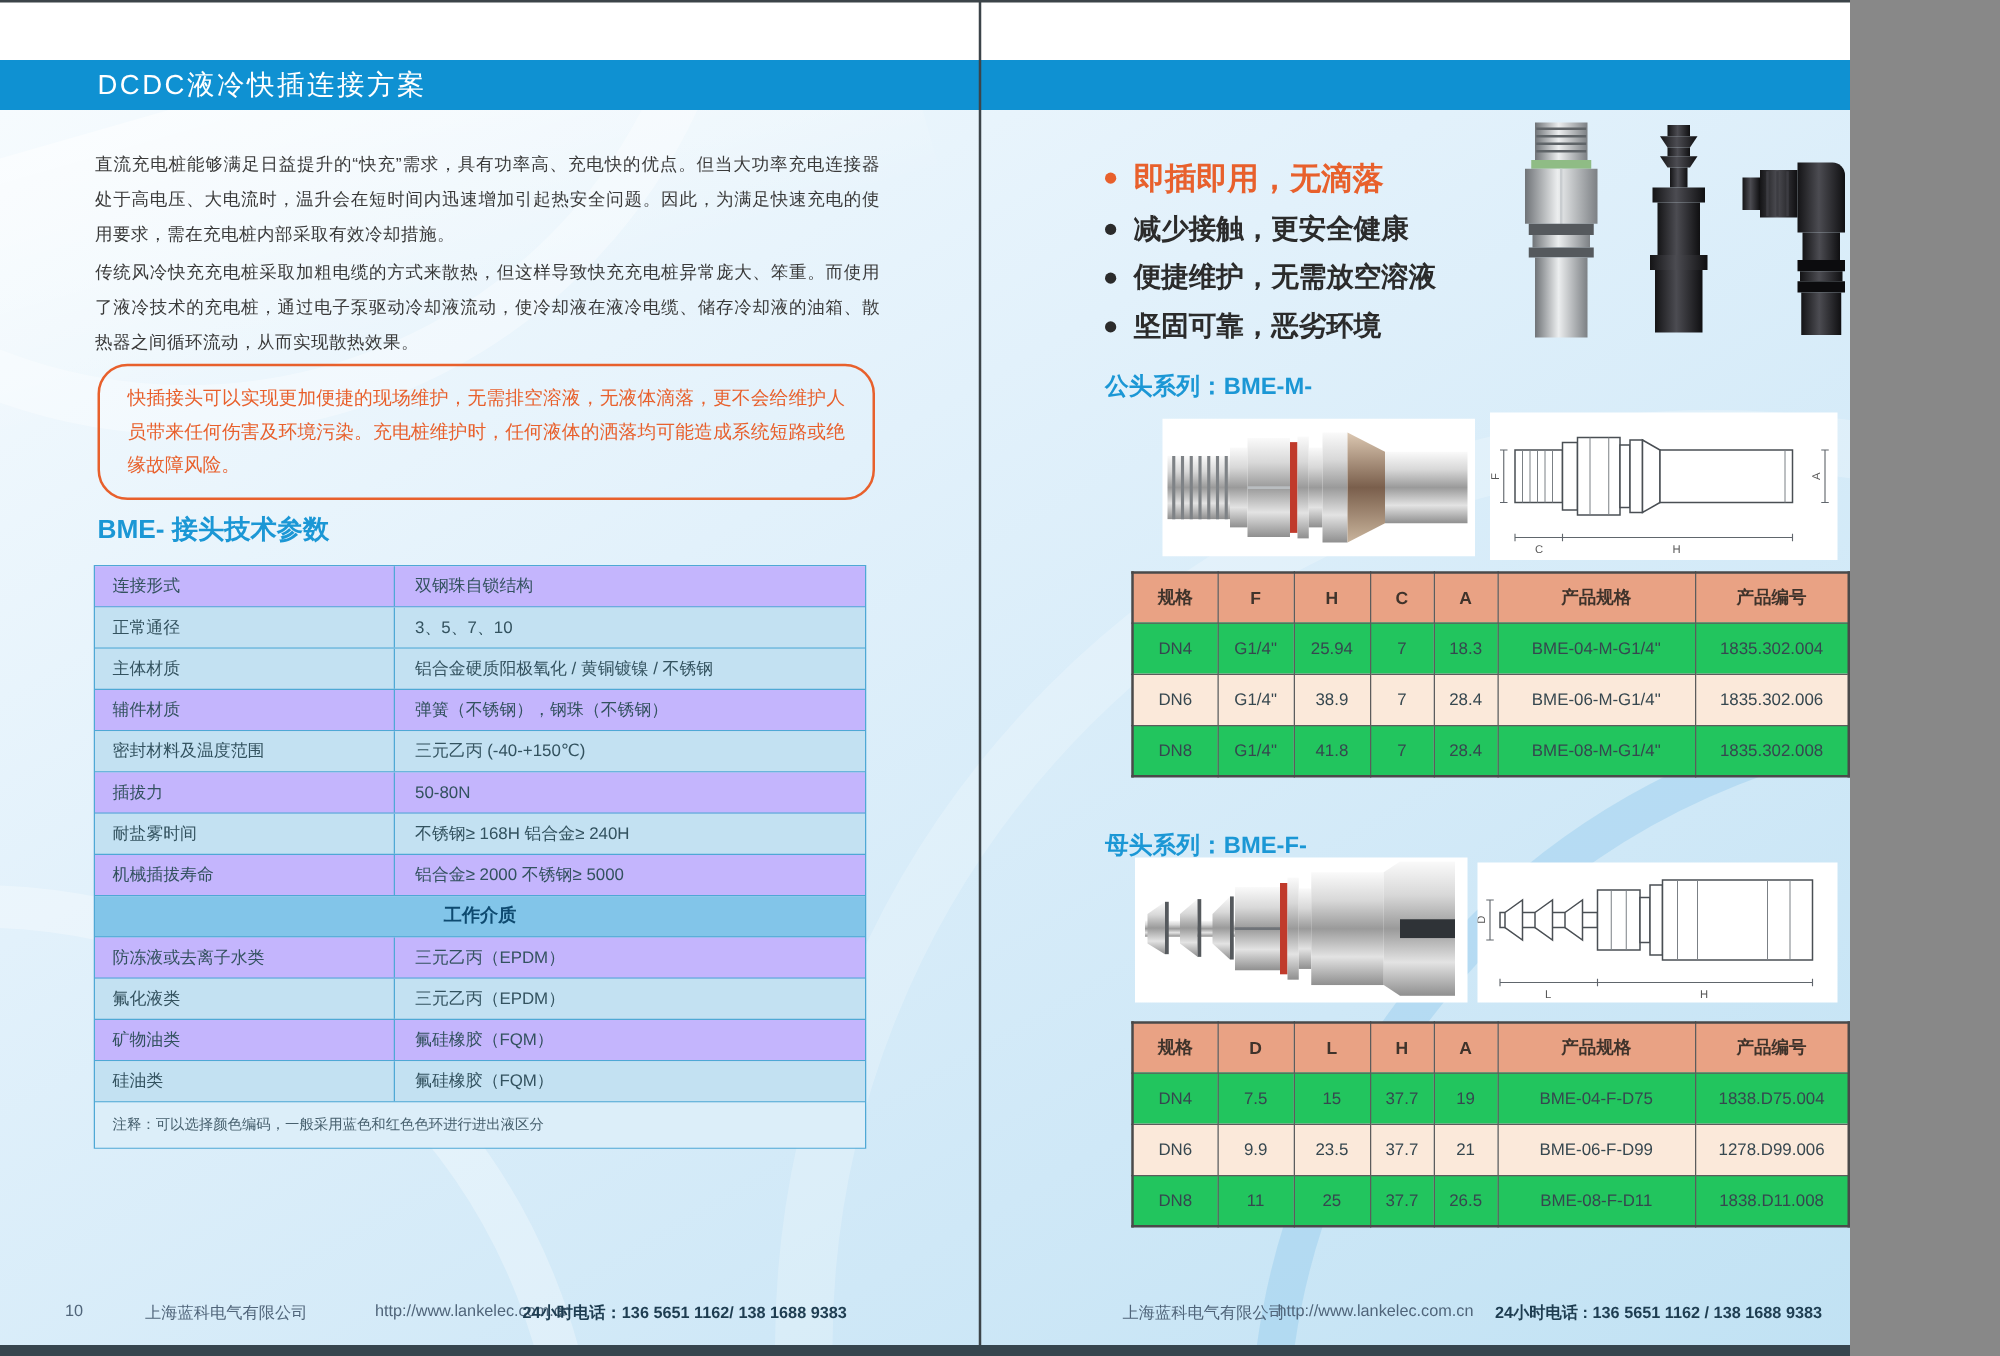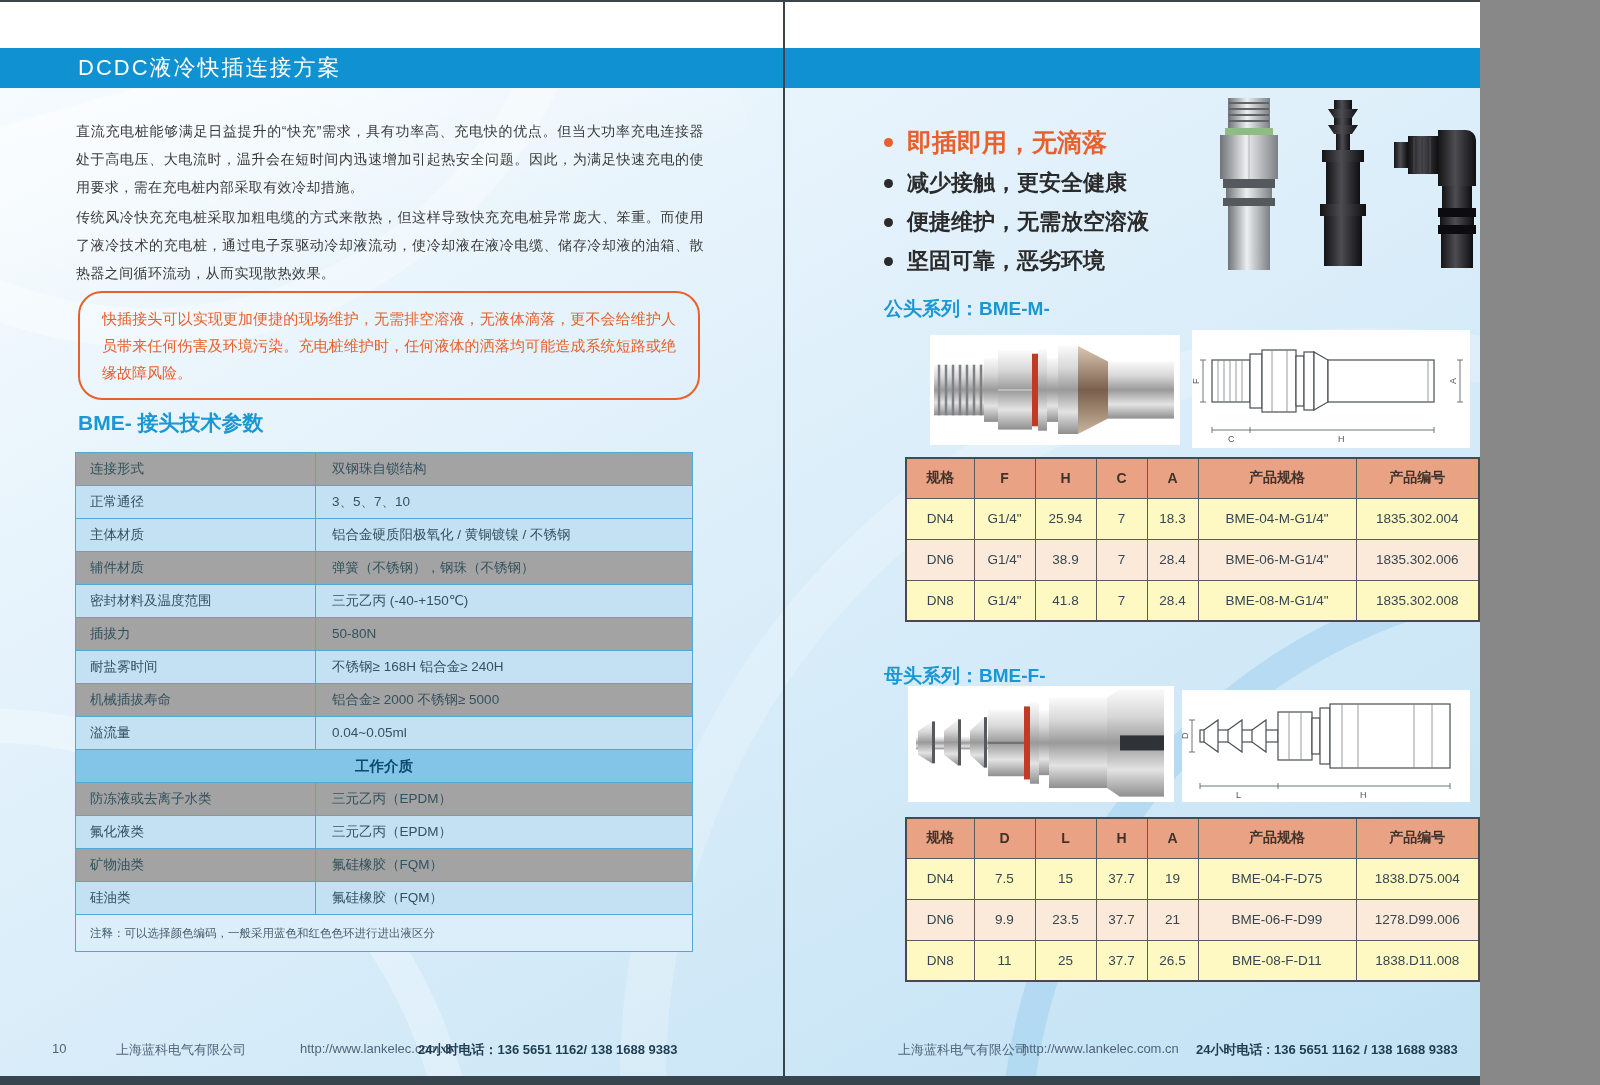--- a/index.html
+++ b/index.html
@@ -31,21 +31,21 @@
   .para2 { top:203px; }
   .callout { position:absolute; left:78px; top:291px; width:622px; border:2.5px solid #E8602C; border-radius:24px;
     padding:12px 22px; color:#E8602C; font-weight:normal; font-size:15px; line-height:27px; text-align:justify; z-index:1; }
   .section-title { position:absolute; left:78px; top:409px; font-size:21px; font-weight:bold; color:#1B97D5; z-index:1; }
 
   
   .spec-table { position:absolute; left:75px; top:452px; width:618px; border:1px solid #4FA8D5; z-index:1;
     font-size:13.5px; color:#33525F; }
   .spec-row { display:flex; height:33px; line-height:32px; border-bottom:1px solid #4FA8D5; }
   .spec-row:last-child { border-bottom:none; }
-  .spec-row.light { background:#a3a3a3; }
+  .spec-row.light { background:#c4b5fd; }
   .spec-row.mid { background:#C3E1F2; }
   .spec-label { width:240px; padding-left:14px; border-right:1px solid #4FA8D5; }
   .spec-value { flex:1; padding-left:16px; }
   .spec-row.section { background:#82C5E9; display:block; text-align:center; font-weight:bold; color:#0E4A70; font-size:14.5px; }
   .spec-row.note { background:#DCEEF9; display:block; height:36px; line-height:36px; font-size:11.5px; color:#47606E; padding-left:14px; }
 
   
   .footer { position:absolute; top:1041px; width:1600px; height:22px; font-size:13px; color:#50657a; z-index:2; }
   .footer span { position:absolute; white-space:nowrap; }
   .fl-page { left:52px; }
@@ -75,21 +75,21 @@
   .female-draw  { left:1182px; top:690px; width:288px; height:112px; }
   .trio { position:absolute; left:1192px; top:92px; width:300px; height:190px; z-index:1; }
 
   table.ptable { position:absolute; border-collapse:collapse; width:573px; table-layout:fixed; z-index:1;
     border:2px solid #4a4a4a; }
   .male-table { left:905px; top:457px; }
   .female-table { left:905px; top:817px; }
   .ptable th { height:40px; background:#E9A284; font-size:14px; font-weight:bold; color:#3f332b;
     border:1px solid #5c5c5c; text-align:center; }
   .ptable td { height:41px; font-size:13.5px; color:#36474f; border:1px solid #5c5c5c; text-align:center; }
-  .ptable tr.blue td { background:#fef9c3; }
+  .ptable tr.blue td { background:#22c55e; }
   .ptable tr.peach td { background:#FBE9DA; }
 
   svg text { font-family:"Liberation Sans",sans-serif; }
 </style>
 </head>
 <body>
 
 <div class="canvas">
 
   <svg width="0" height="0" style="position:absolute">
@@ -163,24 +163,20 @@
           <div class="spec-value">50-80N</div>
         </div>
         <div class="spec-row mid">
           <div class="spec-label">耐盐雾时间</div>
           <div class="spec-value">不锈钢≥ 168H 铝合金≥ 240H</div>
         </div>
         <div class="spec-row light">
           <div class="spec-label">机械插拔寿命</div>
           <div class="spec-value">铝合金≥ 2000 不锈钢≥ 5000</div>
         </div>
-        <div class="spec-row mid">
-          <div class="spec-label">溢流量</div>
-          <div class="spec-value">0.04~0.05ml</div>
-        </div>
         <div class="spec-row section">工作介质</div>
         <div class="spec-row light">
           <div class="spec-label">防冻液或去离子水类</div>
           <div class="spec-value">三元乙丙（EPDM）</div>
         </div>
         <div class="spec-row mid">
           <div class="spec-label">氟化液类</div>
           <div class="spec-value">三元乙丙（EPDM）</div>
         </div>
         <div class="spec-row light">

